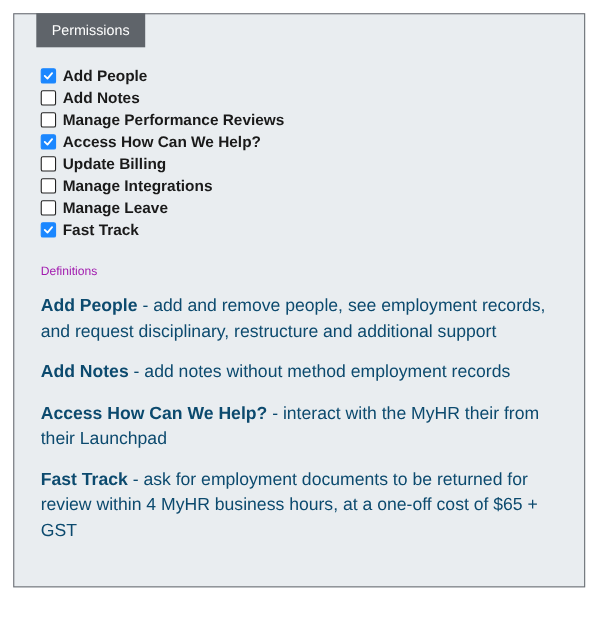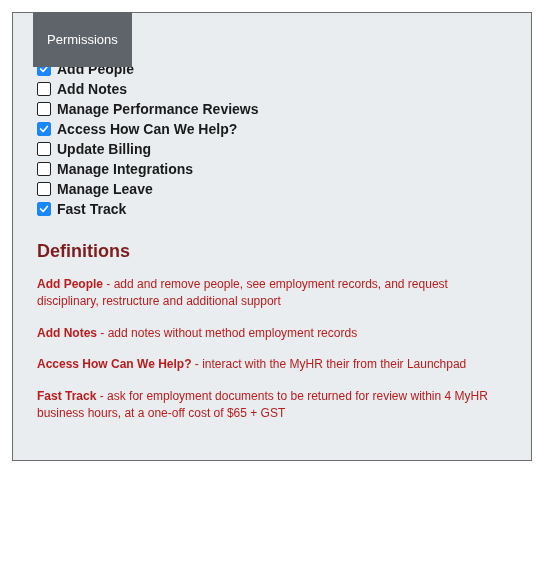--- a/index.html
+++ b/index.html
@@ -15,21 +15,21 @@
       position: relative;
       padding: 48px 24px 24px 24px;
     }
     .legend {
       position: absolute;
       top: -1px;
       left: 20px;
       background: #5f646a;
       color: #fff;
       font-size: 13px;
-      padding: 20px 14px;
+      padding: 8px 14px;
       font-weight: 400;
     }
     .checkbox-list {
       display: flex;
       flex-direction: column;
       gap: 4px;
       margin-bottom: 24px;
     }
     .checkbox-row {
       display: flex;
@@ -59,28 +59,28 @@
       display: none;
       width: 10px;
       height: 10px;
     }
     .checkbox-label {
       font-size: 14px;
       font-weight: 700;
       color: #1a1a1a;
     }
     .definitions-heading {
-      font-size: 18px;
-      font-weight: 700;
-      color: #7f1d1d;
+      font-size: 11px;
+      font-weight: 400;
+      color: #a21caf;
       margin-bottom: 14px;
     }
     .definition {
-      font-size: 12px;
-      color: #b91c1c;
+      font-size: 16px;
+      color: #0c4a6e;
       line-height: 1.45;
       margin-bottom: 14px;
     }
     .definition .term {
       font-weight: 700;
     }
   </style>
 </head>
 <body>
 

